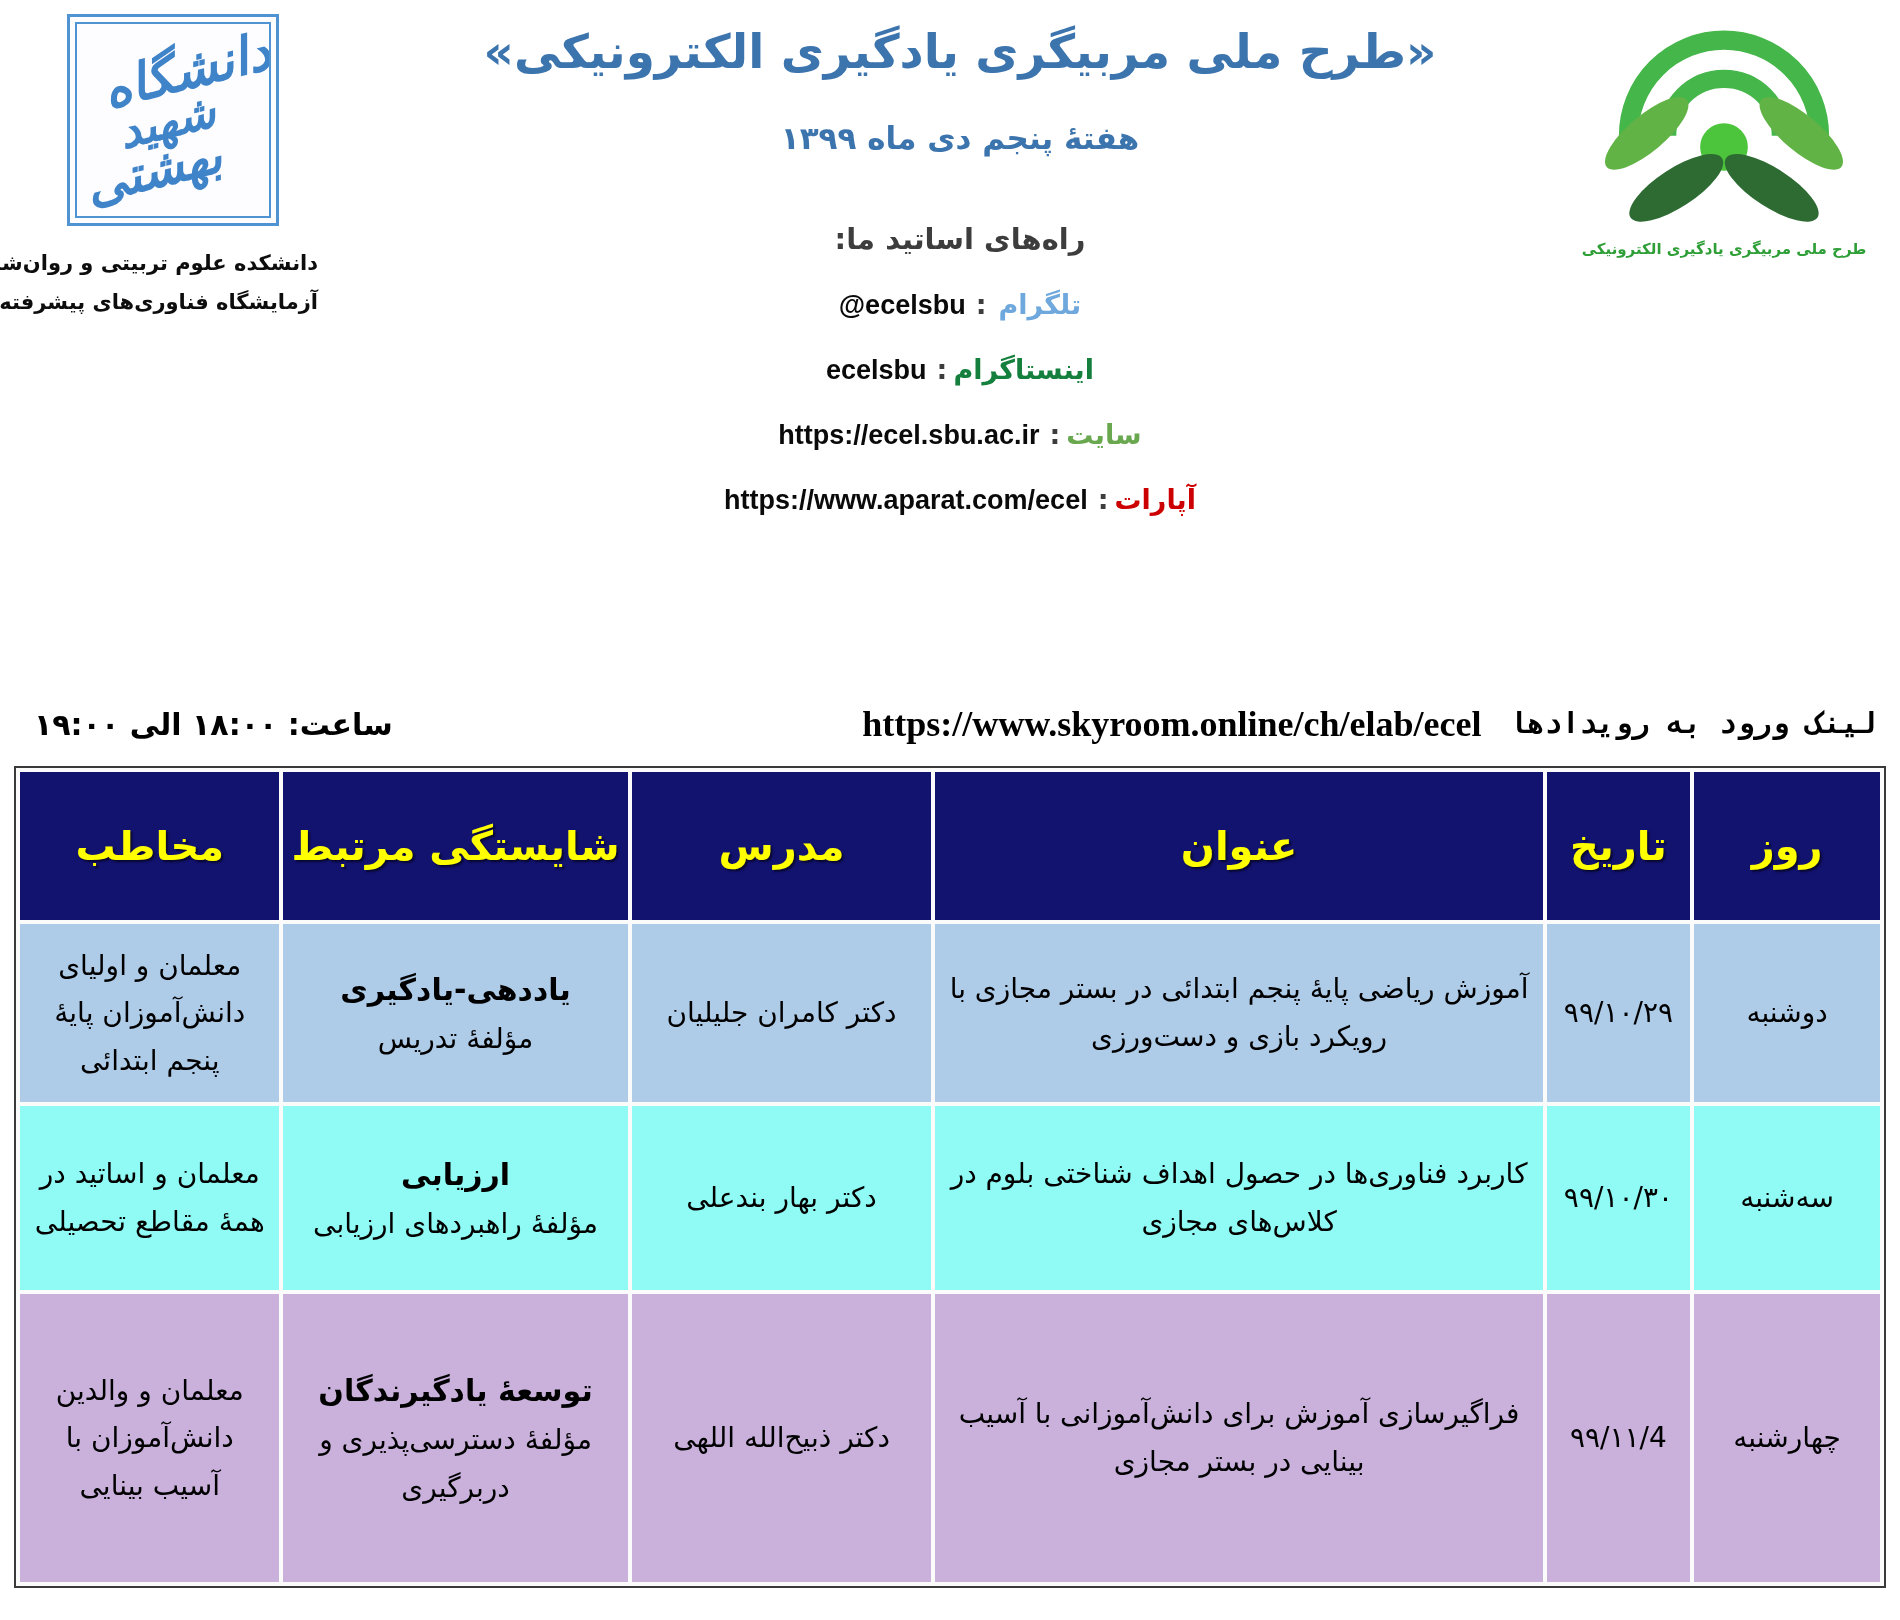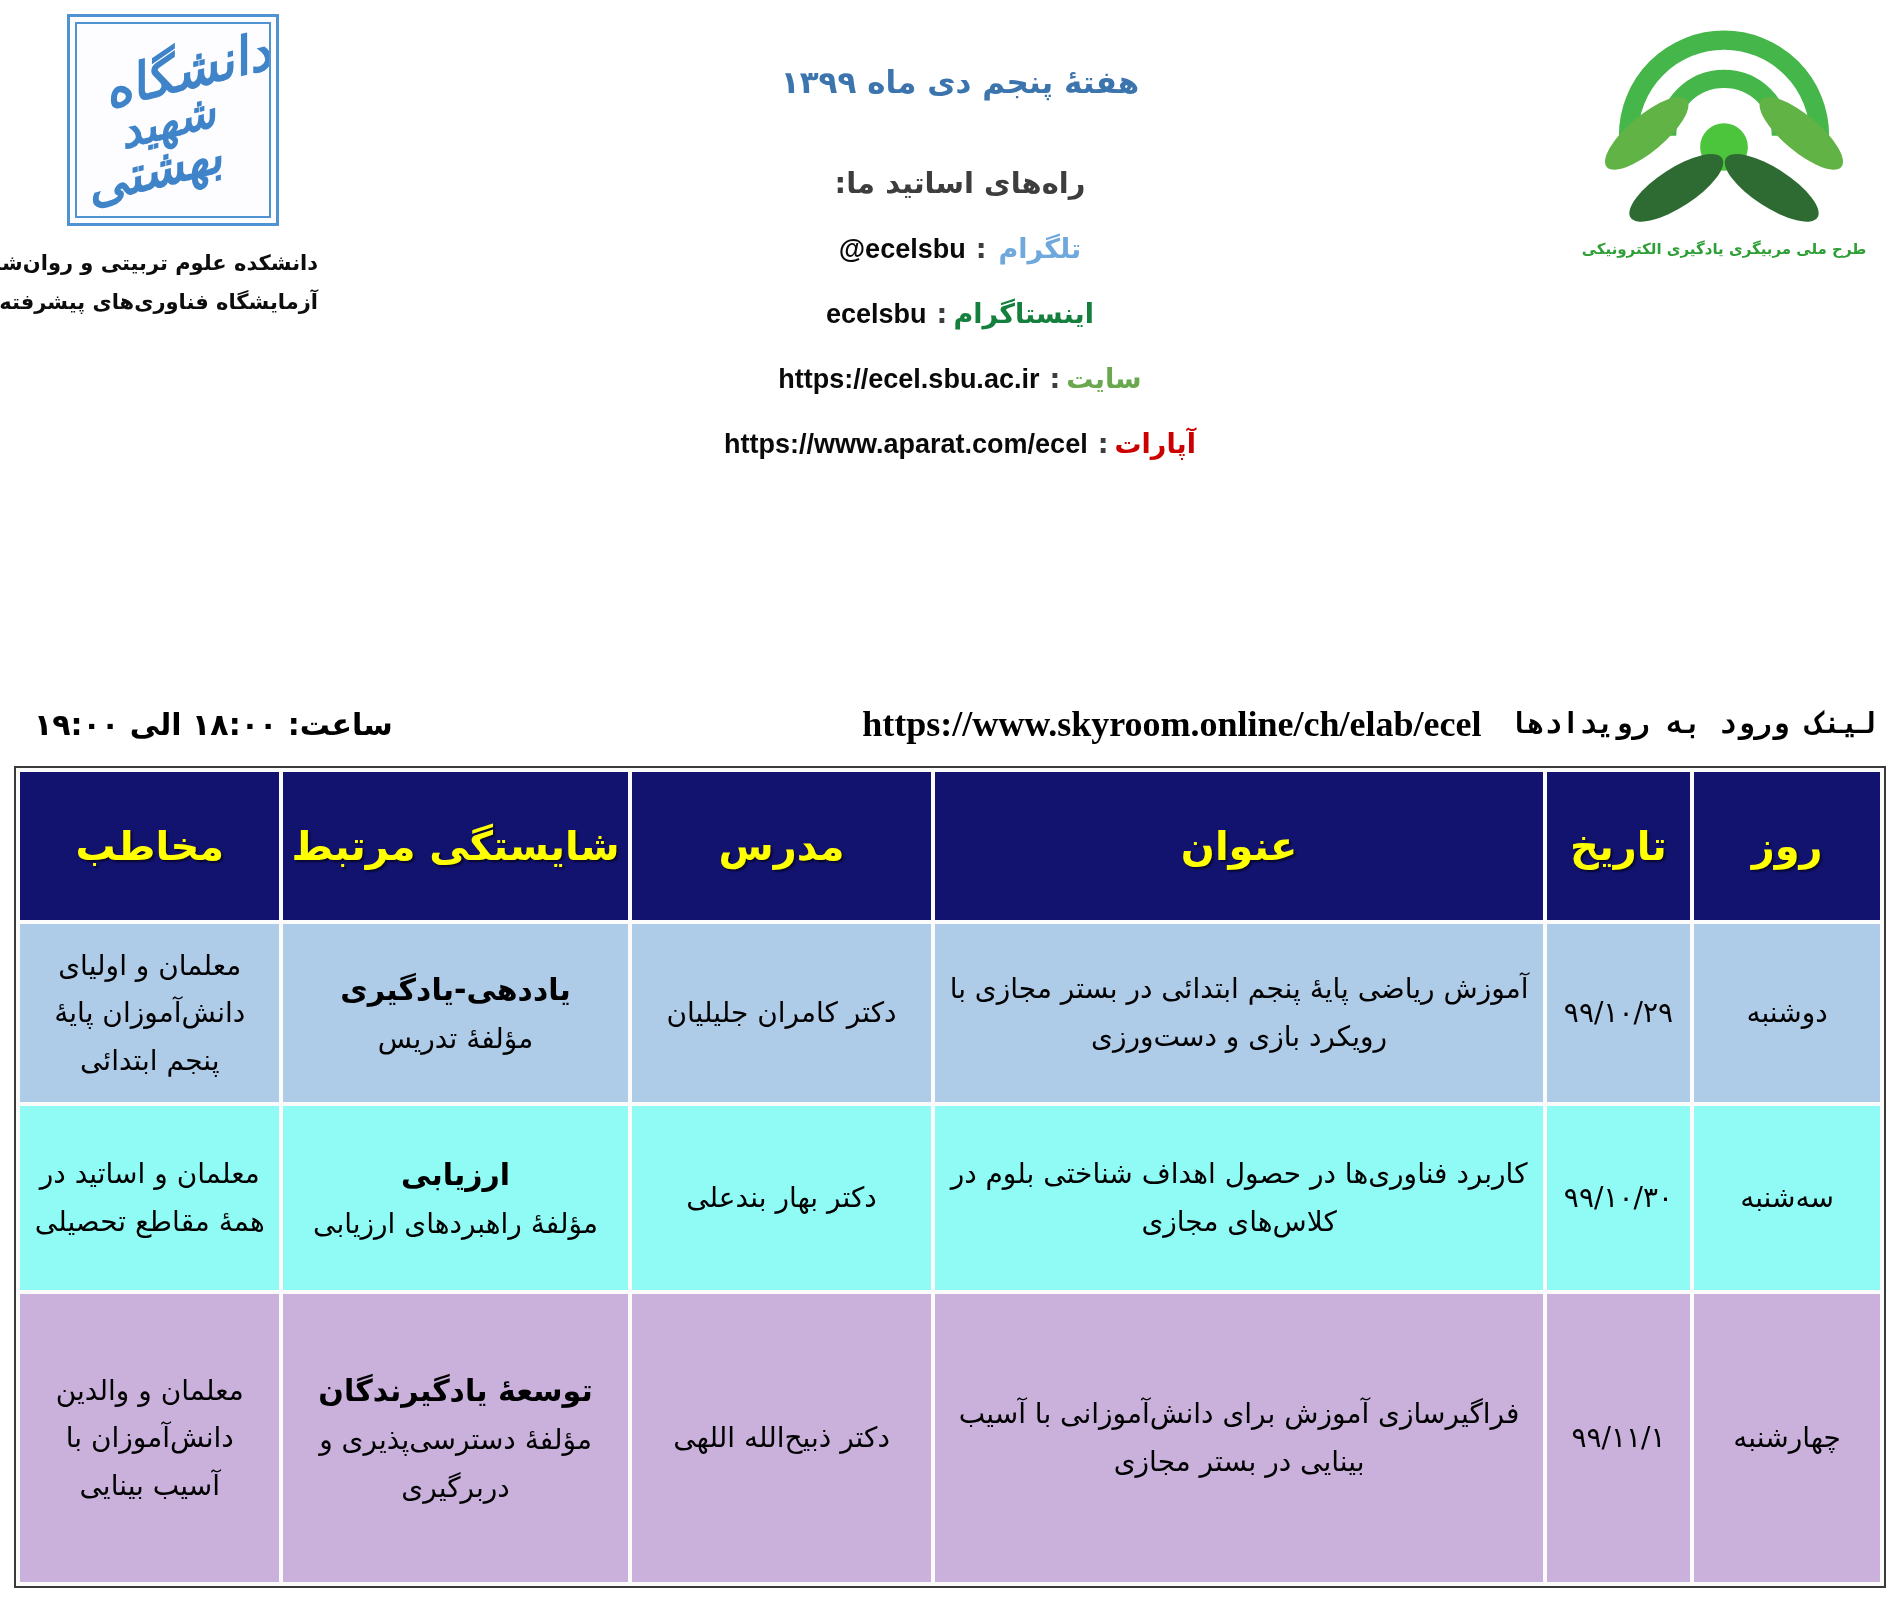--- a/index.html
+++ b/index.html
@@ -90,20 +90,21 @@
       <span class="uni-w3">بهشتی</span>
     </div>
   </div>
   <div class="uni-caption">
     <div>دانشکده علوم تربیتی و روان‌شناسی</div>
     <div>آزمایشگاه فناوری‌های پیشرفته یادگیری</div>
   </div>
 </div>
 
 <div class="center-block">
+  <div class="main-title">«طرح ملی مربیگری یادگیری الکترونیکی»</div>
   <div class="sub-title">هفتۀ پنجم دی ماه ۱۳۹۹</div>
 
   <div class="contact-heading">راه‌های اساتید ما:</div>
 
   <div class="contact-line">
     <span class="contact-label" style="color: rgb(111, 168, 220); margin-left: 6px;">تلگرام</span><span class="contact-sep">:</span><span class="contact-value">@ecelsbu</span>
   </div>
   <div class="contact-line">
     <span class="contact-label" style="color: #15803d;">اینستاگرام</span><span class="contact-sep">:</span><span class="contact-value">ecelsbu</span>
   </div>
@@ -172,21 +173,21 @@
     <td>دکتر بهار بندعلی</td>
     <td>
       <span class="comp-main">ارزیابی</span>
       <span class="comp-detail">مؤلفۀ راهبردهای ارزیابی</span>
     </td>
     <td>معلمان و اساتید در همۀ مقاطع تحصیلی</td>
   </tr>
 
   <tr class="r3" style="background-color: rgb(201, 177, 220);">
     <td>چهارشنبه</td>
-    <td>۹۹/۱۱/۱</td>
+    <td>۹۹/۱۱/4</td>
     <td class="cell-title">فراگیرسازی آموزش برای دانش‌آموزانی با آسیب بینایی در بستر مجازی</td>
     <td>دکتر ذبیح‌الله اللهی</td>
     <td>
       <span class="comp-main">توسعۀ یادگیرندگان</span>
       <span class="comp-detail">مؤلفۀ دسترسی‌پذیری و دربرگیری</span>
     </td>
     <td>معلمان و والدین دانش‌آموزان با آسیب بینایی</td>
   </tr>
 </tbody>
   </table>

